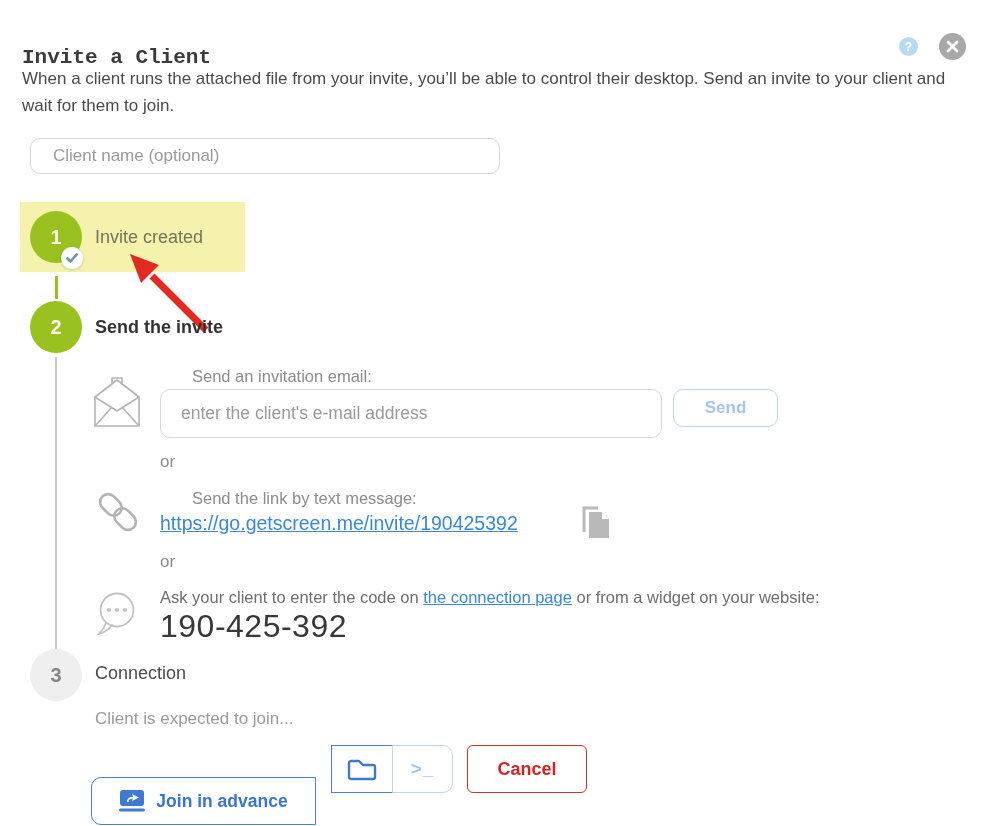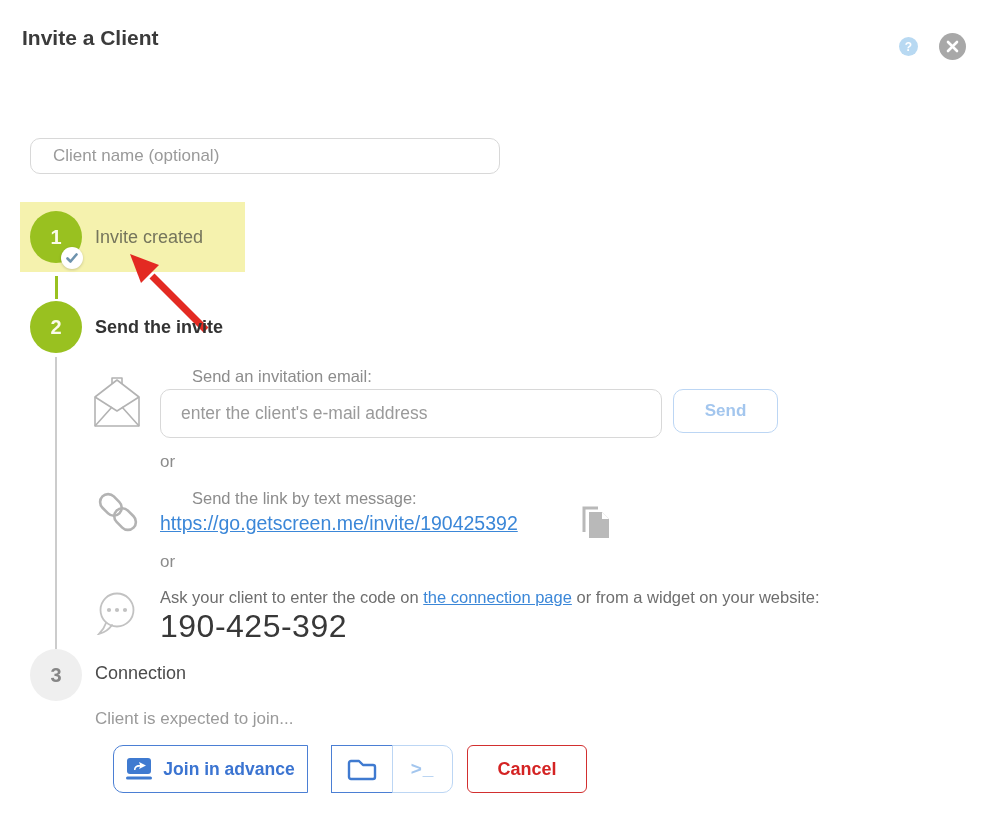--- a/index.html
+++ b/index.html
@@ -3,21 +3,21 @@
 <meta charset="utf-8">
 <style>
   * { margin:0; padding:0; box-sizing:border-box; }
   html,body { background:#ffffff; }
   body { font-family:"Liberation Sans", sans-serif; }
   #app { position:relative; width:1000px; height:826px; background:#fff; overflow:hidden; }
 
   .abs { position:absolute; }
 
   
-  .title { left:22px; top:26px; font-size:21px; font-weight:bold; color:#3b3b3b; }
+  .title { left:22px; top:46px; font-size:21px; font-weight:bold; color:#3b3b3b;font-family:Liberation Mono, monospace; }
   .help-ic { left:899px; top:37px; width:19px; height:19px; border-radius:50%; background:#b8d9f2;
              color:#fff; font-size:12px; font-weight:bold; display:flex; align-items:center; justify-content:center; cursor:pointer; }
   .close-ic { left:939px; top:33px; width:27px; height:27px; border-radius:50%; background:#a8a8a8;
               color:#fff; display:flex; align-items:center; justify-content:center; cursor:pointer; }
   .desc { left:22px; top:65px; width:950px; font-size:17px; color:#4a4a4a; line-height:1.6; }
 
   
   .client-input { left:30px; top:138px; width:470px; height:36px; border:1px solid #d8d8d8; border-radius:10px;
                   padding:0 22px; font-size:17px; color:#444; outline:none; font-family:"Liberation Sans",sans-serif; }
   .client-input::placeholder { color:#9a9a9a; }
@@ -40,61 +40,62 @@
   .step3-label { left:95px; top:663px; font-size:18px; color:#4c4c4c; }
   .step3-status { left:95px; top:688px; font-size:17px; color:#9a9a9a;margin-top:21px; }
   .arrow-svg { left:118px; top:240px; }
 
   
   .sec-label { font-size:16.5px; color:#8c8c8c;margin-left:32px; }
   .email-label { left:160px; top:367px; }
   .email-input { left:160px; top:389px; width:502px; height:49px; border:1px solid #d8d8d8; border-radius:10px;
                  padding:0 20px; font-size:17.5px; color:#be185d; outline:none; font-family:"Liberation Sans",sans-serif; }
   .email-input::placeholder { color:#9a9a9a; }
-  .send-btn { left:673px; top:389px; width:105px; height:44px; border:1px solid #bcd6f4; border-radius:10px;
+  .send-btn { left:673px; top:389px; width:105px; height:38px; border:1px solid #bcd6f4; border-radius:10px;
               background:#fff; color:#a3c6ee; font-size:17px; font-weight:bold; cursor:pointer;
               font-family:"Liberation Sans",sans-serif; }
   .or { font-size:17px; color:#8c8c8c; }
   .or1 { left:160px; top:452px; }
   .or2 { left:160px; top:552px; }
   .link-label { left:160px; top:489px; }
   .invite-link { left:160px; top:512px; font-size:19.5px; color:#3b87d8; text-decoration:underline; cursor:pointer; }
   .copy-ic { left:582px; top:506px; cursor:pointer; }
   .ask-line { left:160px; top:588px; font-size:16.5px; color:#6e6e6e; }
   .ask-line a { color:#3b87d8; text-decoration:underline; cursor:pointer; }
   .code { left:160px; top:608px; font-size:32px; color:#383838; letter-spacing:0.5px; }
 
   
   .icon-env { left:93px; top:376px; }
   .icon-link { left:97px; top:489px; }
   .icon-bubble { left:96px; top:591px; }
 
   
   .seg { top:745px; height:48px; background:#fff; display:flex; align-items:center; justify-content:center; cursor:pointer; }
-  .seg-a { left:113px; width:195px; border:1px solid #4b7fd4; border-radius:10px 0 0 10px; gap:11px; }
+  .seg-a { left:91px; width:225px; border:1px solid #4b7fd4; border-radius:10px 0 0 10px; gap:11px;margin-top:32px; }
   .seg-a span.lbl { color:#3b74d1; font-size:17.5px; font-weight:bold; }
   .seg-b { left:331px; width:62px; border:1px solid #4b7fd4; }
   .seg-c { left:392px; width:61px; border:1px solid #bcd6f4; border-radius:0 10px 10px 0; }
   .term-glyph { color:#a3c6ee; font-size:19px; font-weight:bold; letter-spacing:1px; }
   .cancel-btn { left:467px; top:745px; width:120px; height:48px; border:1.5px solid #d22f2f; border-radius:6px;
                 background:#fff; color:#d42323; font-size:18px; font-weight:bold; cursor:pointer;
                 font-family:"Liberation Sans",sans-serif; }
 </style>
 </head>
 <body>
 
 <div id="app">
 
   <div class="abs title">Invite a Client</div>
   <div class="abs help-ic">?</div>
   <div class="abs close-ic">
     <svg width="13" height="13" viewBox="0 0 13 13">
       <path d="M2 2 L11 11 M11 2 L2 11" stroke="#ffffff" stroke-width="2.6" stroke-linecap="round"></path>
     </svg>
   </div>
+  <div class="abs desc">When a client runs the attached file from your invite, you’ll be able to control their desktop. Send an invite to your client and wait for them to join.</div>
 
   <input class="abs client-input" type="text" placeholder="Client name (optional)" style="">
 
   <div class="abs hl"></div>
   <div class="abs circle c-green step1-c">1</div>
   <div class="abs check-badge">
     <svg width="16" height="16" viewBox="0 0 16 16">
       <path d="M3.5 8.5 L6.5 11.5 L12.5 4.5" fill="none" stroke="#6e93ad" stroke-width="2.6" stroke-linecap="round" stroke-linejoin="round"></path>
     </svg>
   </div>

